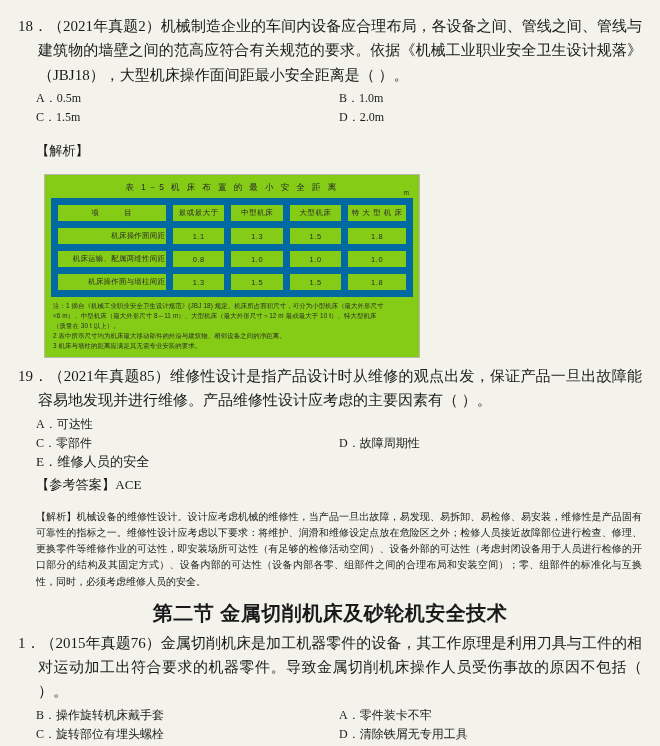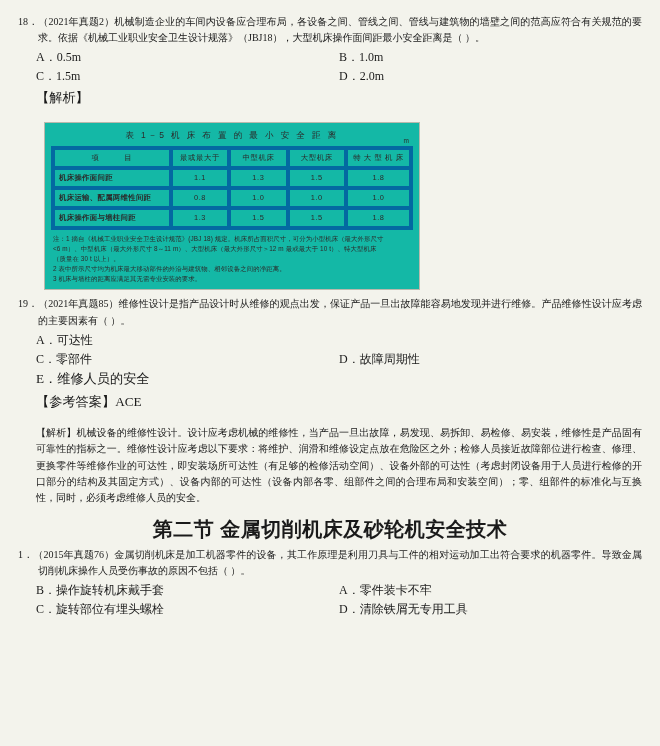--- a/index.html
+++ b/index.html
@@ -19,21 +19,21 @@
     width: 660px;
     height: 746px;
     padding: 0;
     box-sizing: border-box;
   }
   .content {
     padding: 14px 18px 0 18px;
     box-sizing: border-box;
   }
   .q {
-    font-size: 10px;
+    font-size: 15px;
     line-height: 1.62;
     text-align: justify;
     margin: 0 0 2px 0;
   }
   .hang {
     padding-left: 20px;
     text-indent: -20px;
   }
   .options {
     margin: 1px 0 0 0;
@@ -58,21 +58,21 @@
   .ans {
     font-size: 13.2px;
     line-height: 1.62;
     padding-left: 18px;
     margin-top: 1px;
   }
   .exp-label {
     font-size: 13.2px;
     line-height: 1.62;
     padding-left: 18px;
-    margin-top: 1px;
+    margin-top: 13px;
   }
   .exp {
     font-size: 10px;
     line-height: 1.62;
     text-align: justify;
     padding-left: 18px;
     text-indent: 0;
     margin-top: 1px;
   }
   .section-title {
@@ -81,21 +81,21 @@
     font-weight: bold;
     margin: 7px 0 4px 0;
     letter-spacing: 0.5px;
     font-family: "Liberation Sans", "DejaVu Sans", sans-serif;
   }
   
   .table-fig {
     width: 376px;
     margin: 8px 0 6px 26px;
     border: 1px solid #b9b9ad;
-    background: #14b8a6;
+    background: #84cc16;
     box-sizing: border-box;
     padding: 5px 6px 6px 6px;
     font-family: "Liberation Sans", "DejaVu Sans", sans-serif;
     color: #2b2b2b;
   }
   .fig-title {
     text-align: center;
     font-size: 8.5px;
     letter-spacing: 2.4px;
     padding: 2px 0 3px 0;
@@ -107,35 +107,34 @@
     margin-top: -8px;
     margin-bottom: 2px;
   }
   table.fig {
     width: 100%;
     border-collapse: collapse;
     font-size: 7.4px;
     table-layout: fixed;
   }
   table.fig th, table.fig td {
-    border: 4px solid #0369a1;
+    border: 7px solid #0369a1;
     text-align: center;
     padding: 3px 1px;
     font-weight: normal;
     letter-spacing: 0.6px;
   }
   table.fig th.lead, table.fig td.lead {
     text-align: center;
     letter-spacing: 0.8px;
   }
   table.fig td.lead {
-    text-align: left;
+    text-align: right;
     padding-left: 4px;
     letter-spacing: 0.3px;
-    font-weight: bold;
   }
   .fig-notes {
     font-size: 6.4px;
     line-height: 1.55;
     margin-top: 4px;
     padding: 0 2px;
   }
   .fig-notes .nline {
     display: block;
     padding-left: 10px;

